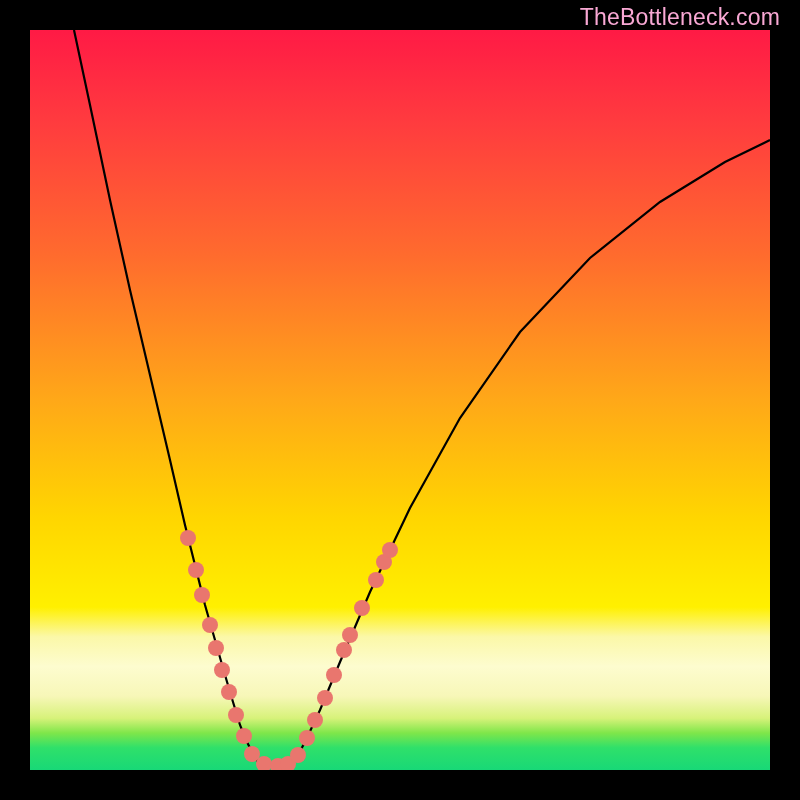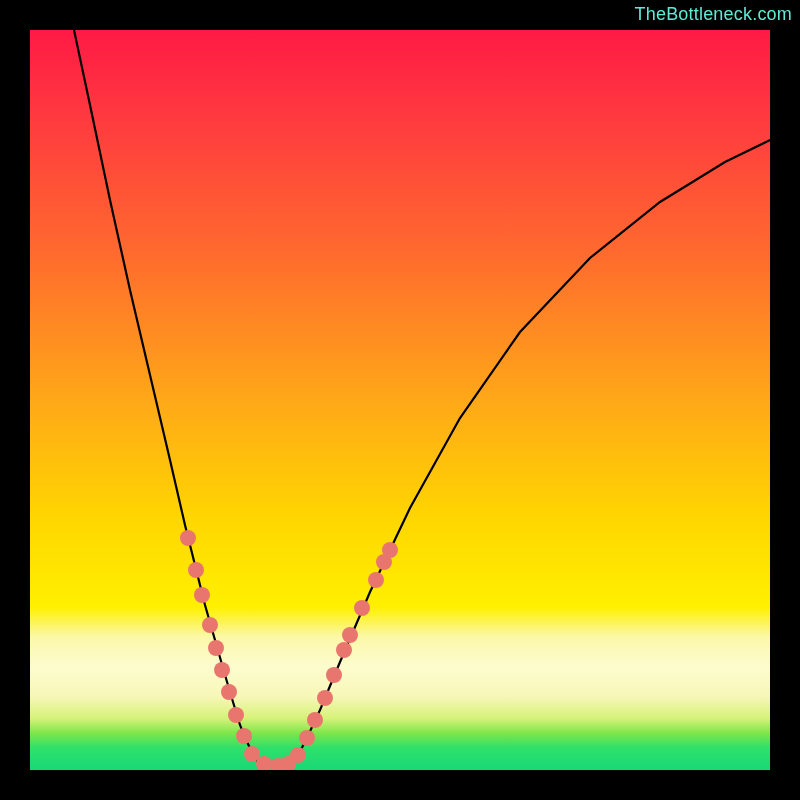--- a/index.html
+++ b/index.html
@@ -39,23 +39,23 @@
       #f7f7b8 90%,
       #d7f27a 93%,
       #7fe64a 95%,
       #2fe06a 97%,
       #18d877 100%
     );
   }
   .watermark {
     position: absolute;
     top: 4px;
-    right: 8px;
-    color: #5eead4;
-    font-size: 18px;
+    right: 20px;
+    color: #f9a8d4;
+    font-size: 23px;
     font-weight: 400;
     letter-spacing: 0.2px;
     user-select: none;
   }
   svg.curve {
     position: absolute;
     left: 0;
     top: 0;
     width: 740px;
     height: 740px;

